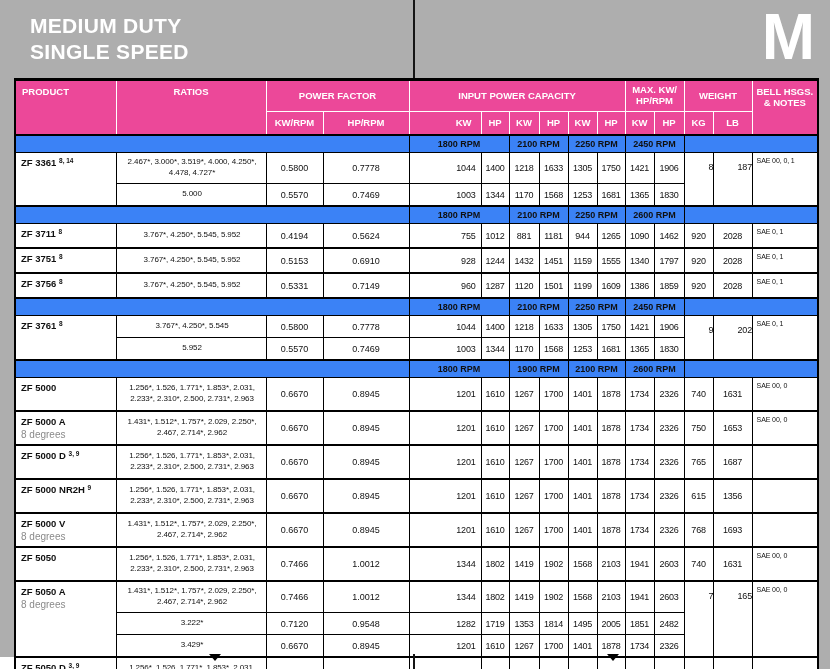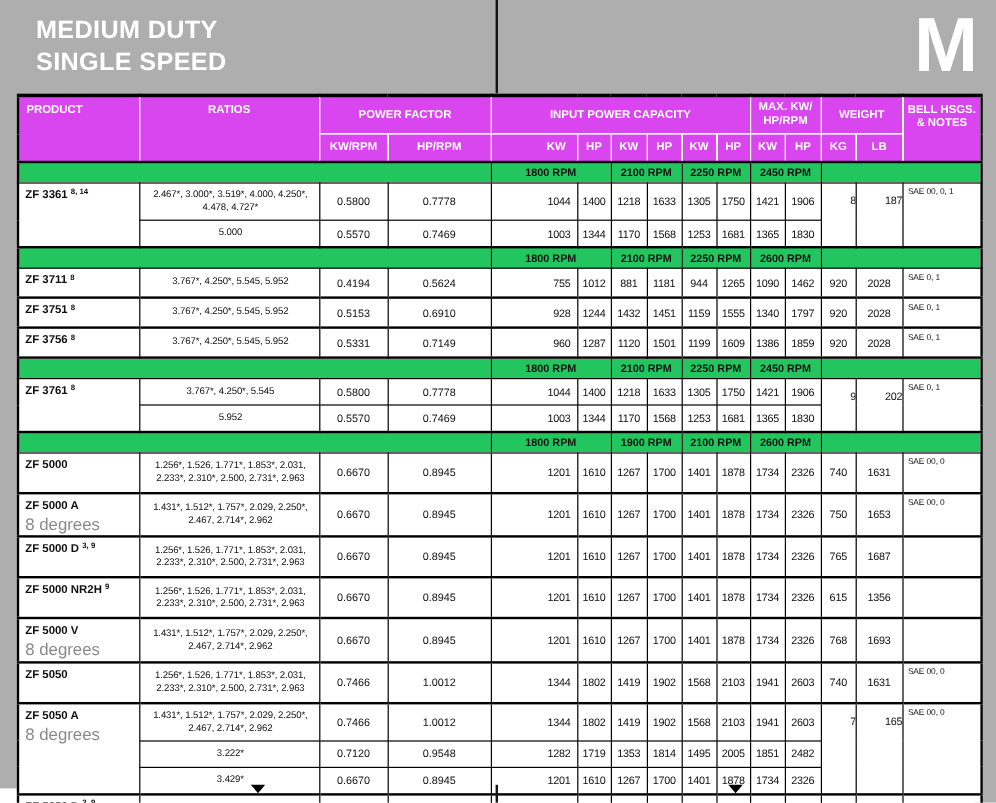--- a/index.html
+++ b/index.html
@@ -12,40 +12,40 @@
          line-height:26px;letter-spacing:.3px;white-space:pre-line;}
   .corner-m{position:absolute;right:15px;top:2px;color:#ffffff;font-size:64px;font-weight:bold;line-height:70px;}
 
   table.tbl{position:absolute;left:14px;top:78px;width:803px;border-collapse:collapse;
             table-layout:fixed;background:#ffffff;border:2px solid #000;
             border-top:3px solid #000;border-bottom:3px solid #000;}
   .tbl td{border:1px solid #000;font-size:9.5px;color:#101010;text-align:center;
           vertical-align:middle;padding:0;overflow:hidden;}
 
   
-  .hdr td{background:#d946ef;color:#fff;border:1px solid #fff;font-weight:bold;font-size:9.5px;line-height:1.15;}
+  .hdr td{background:#ec4899;color:#fff;border:1px solid #fff;font-weight:bold;font-size:9.5px;line-height:1.15;}
   .hdr-top td{height:30px;}
   .hdr-sub td{height:22px;}
   .hdr .vt{vertical-align:top;padding-top:6px;}
   .hdr .h-product{text-align:left;padding-left:6px;}
   .hdr .sub-wide{text-align:right;padding-right:9px;}
 
   
-  .rpm td{background:#22c55e;height:16px;font-size:9px;font-weight:bold;border-top:2px solid #000;border-bottom:1px solid #000;}
+  .rpm td{background:#3b82f6;height:16px;font-size:9px;font-weight:bold;border-top:2px solid #000;border-bottom:1px solid #000;}
   .rpm td.fill{border-left:0;border-right:0;}
   .rpm td.rpm-cell{border-left:1px solid #000;border-right:1px solid #000;}
 
   
   tr.tall td{height:28px;}
   tr.single td{height:19px;}
   tr.group-start td{border-top:2px solid #000;}
   td.product{text-align:left;padding:4px 2px 0 5px;font-weight:bold;font-size:9.5px;
              vertical-align:top;line-height:1.25;}
   .psup{font-size:6.5px;position:relative;top:-3.5px;font-weight:bold;}
-  .psub{color:#8A8A8A;font-weight:normal;font-size:14px;margin-top:1px;}
+  .psub{color:#8A8A8A;font-weight:normal;font-size:10px;margin-top:1px;}
   td.ratios{text-align:center;padding:1px 3px 1px 5px;font-size:8px;letter-spacing:-.1px;line-height:1.35;}
   td.pf{font-size:9px;}
   td.val{font-size:9px;letter-spacing:-.2px;}
   td.val.wide{text-align:right;padding-right:5px;}
   td.wcell{font-size:9px;letter-spacing:-.2px;}
   td.vtop{vertical-align:top;padding-top:9px;padding-left:24px;}
   td.bell{font-size:7px;text-align:left;vertical-align:top;padding:4px 2px 0 4px;line-height:1.2;letter-spacing:-.1px;}
 
   
   .cont-arrow{position:absolute;width:0;height:0;border-left:6px solid transparent;

